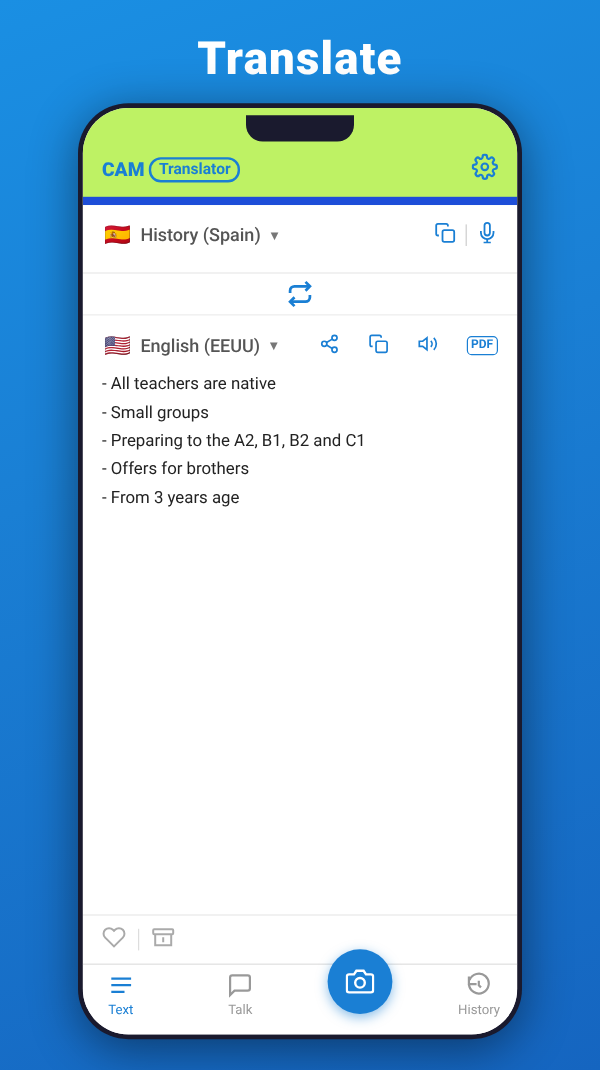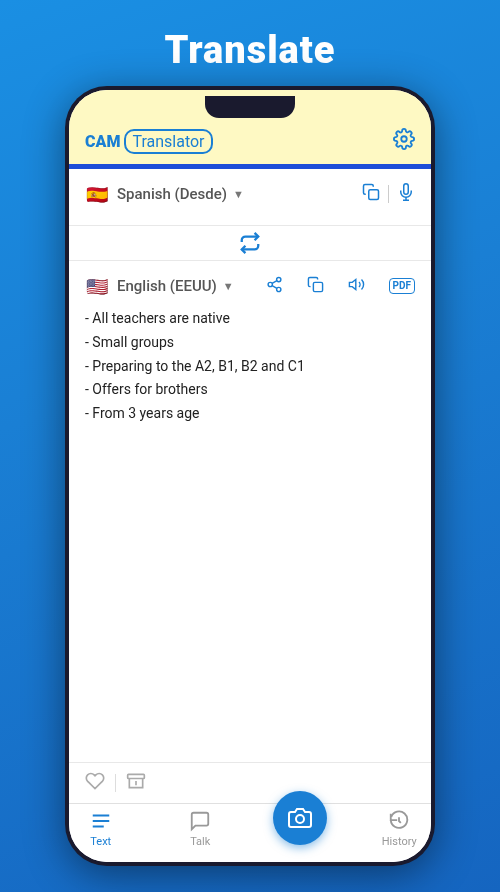--- a/index.html
+++ b/index.html
@@ -54,48 +54,48 @@
       transform: translateX(-50%);
       width: 90px;
       height: 22px;
       background: #1a1a2e;
       border-radius: 0 0 14px 14px;
       z-index: 10;
     }
 
     
     .app-bar {
-      background: #fef9c3;
+      background: #bef264;
       display: flex;
       align-items: center;
       justify-content: space-between;
       padding: 38px 16px 10px 16px;
-      border-bottom: 5px solid #1d4ed8;
+      border-bottom: 7px solid #1d4ed8;
     }
 
     .app-bar-logo {
       display: flex;
       align-items: center;
       gap: 4px;
       font-size: 16px;
       font-weight: 700;
       color: #1a7fd4;
     }
 
     .logo-cam {
       font-weight: 900;
       color: #1a7fd4;
     }
 
     .logo-translator-badge {
       border: 2px solid #1a7fd4;
       border-radius: 10px;
       padding: 1px 6px;
-      font-size: 16px;
-      font-weight: 400;
+      font-size: 13px;
+      font-weight: 700;
       color: #1a7fd4;
     }
 
     .gear-icon {
       width: 22px;
       height: 22px;
       color: #1a7fd4;
     }
 
     
@@ -277,21 +277,21 @@
         </svg>
       </div>
     </div>
 
     <div class="main-content">
 
       <div class="source-panel">
         <div class="lang-row">
           <div class="lang-selector">
             <div class="flag-circle">🇪🇸</div>
-            <span>Spanish (Desde)</span>
+            <span>History (Spain)</span>
             <span class="chevron-down">▼</span>
           </div>
           <div class="lang-actions">
             <span>
               <svg width="18" height="18" viewBox="0 0 24 24" fill="none" stroke="#1a7fd4" stroke-width="2">
                 <rect x="9" y="9" width="13" height="13" rx="2" ry="2"></rect>
                 <path d="M5 15H4a2 2 0 0 1-2-2V4a2 2 0 0 1 2-2h9a2 2 0 0 1 2 2v1"></path>
               </svg>
             </span>
             <div class="divider-v"></div>

